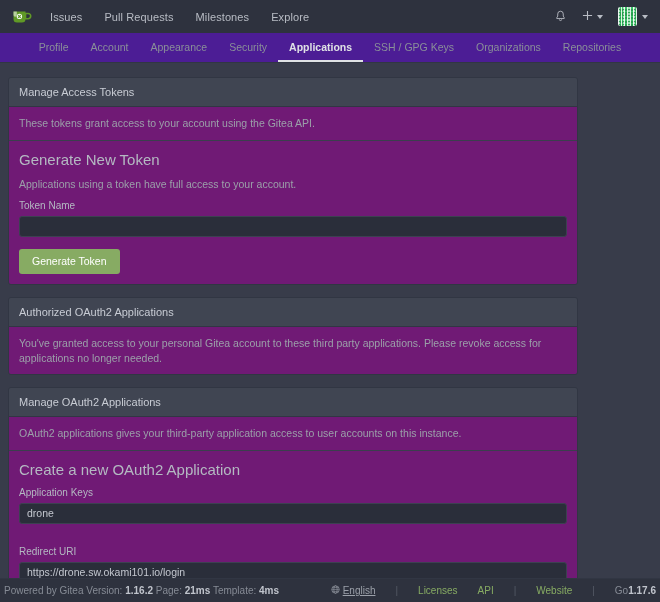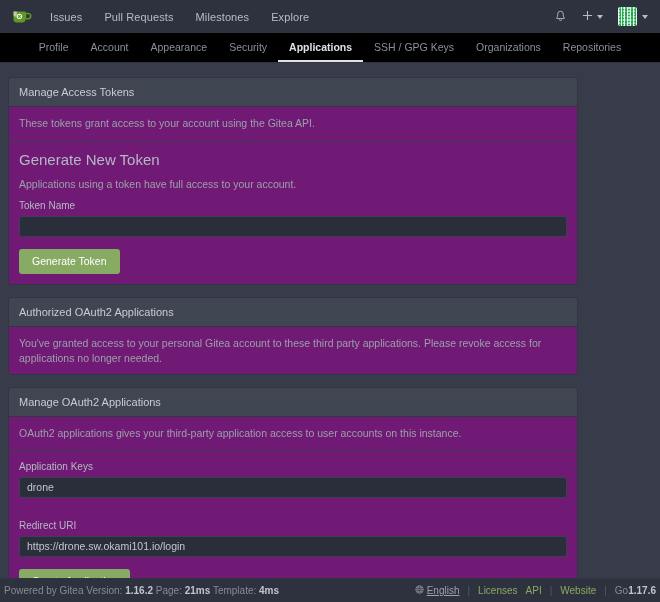--- a/index.html
+++ b/index.html
@@ -94,21 +94,21 @@
       linear-gradient(90deg, rgba(255,255,255,.85) 1px, transparent 1px),
       linear-gradient(0deg, rgba(40,160,80,.9) 1px, transparent 1px),
       repeating-linear-gradient(90deg, rgba(255,255,255,.55) 0 2px, transparent 2px 5px),
       repeating-linear-gradient(0deg, rgba(20,130,60,.55) 0 2px, transparent 2px 4px);
     background-size: 3px 3px, 3px 3px, 5px 5px, 4px 4px;
   }
 
   
   .tabs-bar {
     height: 30px;
-    background: #000000;
+    background: #4c1d95;
     border-bottom: 1px solid #313643;
     display: flex;
     align-items: flex-end;
     justify-content: center;
     gap: 0;
     flex: 0 0 auto;
     box-sizing: border-box;
   }
   .tab {
     color: #8a8f99;
@@ -218,21 +218,21 @@
     align-items: center;
     padding: 0 4px;
     box-sizing: border-box;
     font-size: 10px;
     color: #868b95;
   }
   .footer-right {
     margin-left: auto;
     display: flex;
     align-items: center;
-    gap: 8px;
+    gap: 20px;
   }
   .footer-link {
     color: #87ab63;
     text-decoration: none;
   }
   .footer-sep { color: #555a66; }
   .footer b { color: #c0c4cc; font-weight: bold; }
   .globe { color: #8b909a; display: inline-flex; align-items: center; margin-right: 3px; }
   .footer-plain { color: #9ba0a9; }
 </style>
@@ -317,20 +317,21 @@
         </div>
       </div>
 
       <div class="panel">
         <div class="panel-header">Manage OAuth2 Applications</div>
         <div class="panel-body tight">
           <div class="para last">OAuth2 applications gives your third-party application access to user accounts on this instance.</div>
         </div>
         <div class="divider"></div>
         <div class="panel-body">
+          <div class="sub-title">Create a new OAuth2 Application</div>
           <div class="field-label">Application Keys</div>
           <input class="text-input" type="text" value="drone" style="">
           <div class="field-label mt10">Redirect URI</div>
           <input class="text-input" type="text" value="https://drone.sw.okami101.io/login" style="">
           <div class="mt12">
             <button class="btn-green" type="button">Create Application</button>
           </div>
         </div>
       </div>
 

